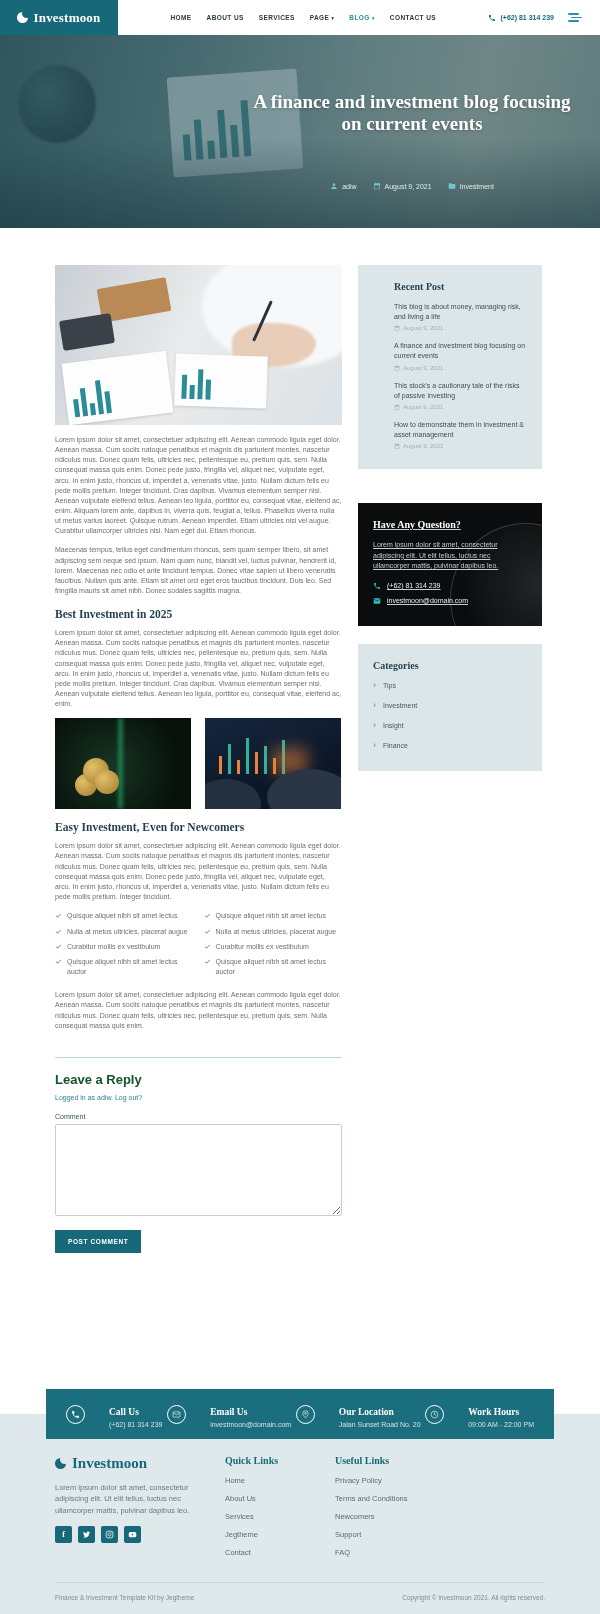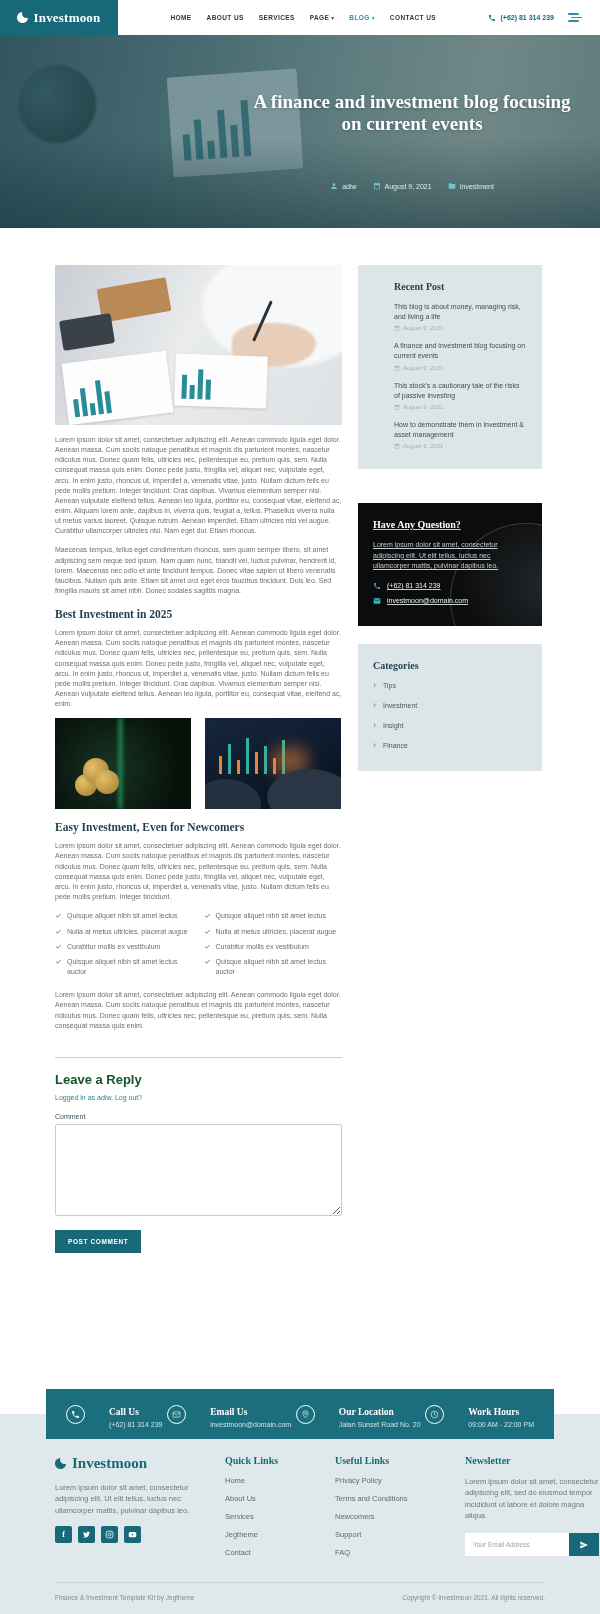--- a/index.html
+++ b/index.html
@@ -528,31 +528,19 @@
       <h5>Useful Links</h5>
       <div>
 
       <a class="flink" href="#">Privacy Policy</a>
           <a class="flink" href="#">Terms and Conditions</a>
           <a class="flink" href="#">Newcomers</a>
           <a class="flink" href="#">Support</a>
           <a class="flink" href="#">FAQ</a>
         </div>
     </div>
-    <div class="fcol fcol4">
-      <h5>Newsletter</h5>
-      <p class="fnews-text">Lorem ipsum dolor sit amet, consectetur adipiscing elit, sed do eiusmod tempor incididunt ut labore et dolore magna aliqua.</p>
-      <div class="news-row">
-        <input class="news-input" placeholder="Your Email Address" style="">
-        <button class="news-btn">
-          <svg viewBox="0 0 24 24">
-              <path d="M3 20.5 21.5 12 3 3.5v6.6l12 1.9-12 1.9z"></path>
-            </svg>
-        </button>
-      </div>
-    </div>
   </div>
 
   <div class="foot-bottom">
     <span>Finance &amp; Investment Template Kit by Jegtheme</span>
     <span>Copyright © investmoon 2021. All rights reserved.</span>
   </div>
 </footer>
 
 </body></html>

